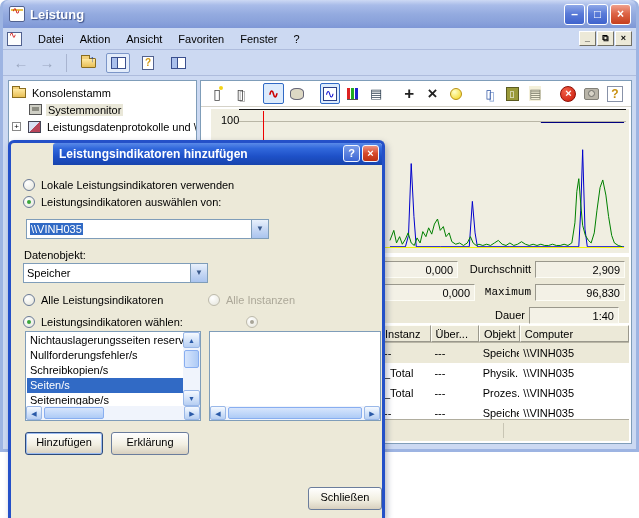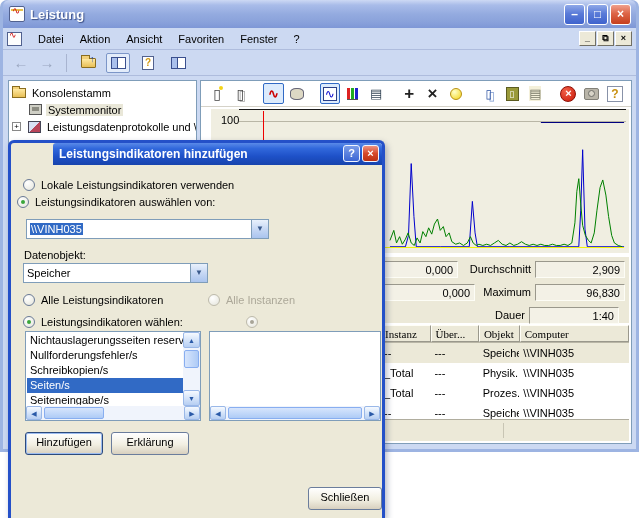--- a/index.html
+++ b/index.html
@@ -108,21 +108,21 @@
 
   
   .valuebar { position:absolute; left:2px; right:2px; top:176px; height:66px; background:#ece9d8; }
   .vrow { position:absolute; height:17px; }
   .vfield { position:absolute; height:17px; background:#f3f1e6; border:1px solid;
     border-color:#9a988c #fdfdf6 #fdfdf6 #9a988c; padding:2px 4px 0 2px; text-align:right; }
   .vlabel { position:absolute; height:17px; padding-top:2px; text-align:right; }
 
   
   .legend { position:absolute; left:178px; right:2px; top:244px; bottom:26px; background:#fff; border-left:1px solid #aaa; }
-  .lhead { display:flex; height:18px; border-bottom:1px solid #b9b6a6; background:#ece9d8;font-family:Liberation Serif, serif; }
+  .lhead { display:flex; height:18px; border-bottom:1px solid #b9b6a6; background:#ece9d8; }
   .lhead .hcell { border:1px solid; border-color:#fffef6 #9a988c #9a988c #fffef6; background:#ece9d8;
     padding:2px 0 0 4px; overflow:hidden; white-space:nowrap; }
   .lrow { display:flex; height:20px; align-items:center; background:#fff; }
   .lrow.sel { background:#ece9d8; }
   .lcell { padding:0 0 0 4px; overflow:hidden; white-space:nowrap; }
   .legend-footer { position:absolute; left:2px; right:2px; bottom:2px; height:22px; background:#ece9d8;
     border-top:1px solid #b0ad9e; }
   .legend-footer i { position:absolute; top:3px; bottom:3px; width:1px; background:#c8c5b4; }
 
   
@@ -276,21 +276,21 @@
         </div>
 
         <div class="valuebar">
           <div class="vrow" style="top:4px; left:0; right:0;">
             <span class="vfield" style="right:171px; width:140px;">0,000</span>
             <span class="vlabel" style="right:98px; width:68px;">Durchschnitt</span>
             <span class="vfield" style="right:4px; width:90px;">2,909</span>
           </div>
           <div class="vrow" style="top:27px; left:0; right:0;">
             <span class="vfield" style="right:154px; width:140px;">0,000</span>
-            <span class="vlabel" style="right:98px; width:52px;">Maximum</span>
+            <span class="vlabel" style="right:98px; width:52px;font-family:Liberation Mono, monospace;">Maximum</span>
             <span class="vfield" style="right:4px; width:90px;">96,830</span>
           </div>
           <div class="vrow" style="top:50px; left:0; right:6px;">
             <span class="vlabel" style="right:98px; width:40px;">Dauer</span>
             <span class="vfield" style="right:4px; width:90px;">1:40</span>
           </div>
         </div>
 
         <div class="legend">
           <div class="lhead" id="legend-head">
@@ -340,21 +340,21 @@
       <span class="dbtns">
         <span class="dbtn">?</span>
         <span class="dbtn close">×</span>
       </span>
     </div>
 
     <div class="radrow" style="left:12px; top:36px;">
       <span class="rad"></span>
       <span>Lokale Leistungsindikatoren verwenden</span>
     </div>
-    <div class="radrow" style="left:6px; top:53px;">
+    <div class="radrow" style="left:12px; top:53px;">
       <span class="rad on"></span>
       <span>Leistungsindikatoren auswählen von:</span>
     </div>
 
     <div class="combo" style="left:15px; top:76px; width:243px;">
       <span class="cv"><span class="hl">\\VINH035</span></span>
       <span class="cb">▼</span>
     </div>
 
     <div class="dlabel" style="left:13px; top:106px;">Datenobjekt:</div>

